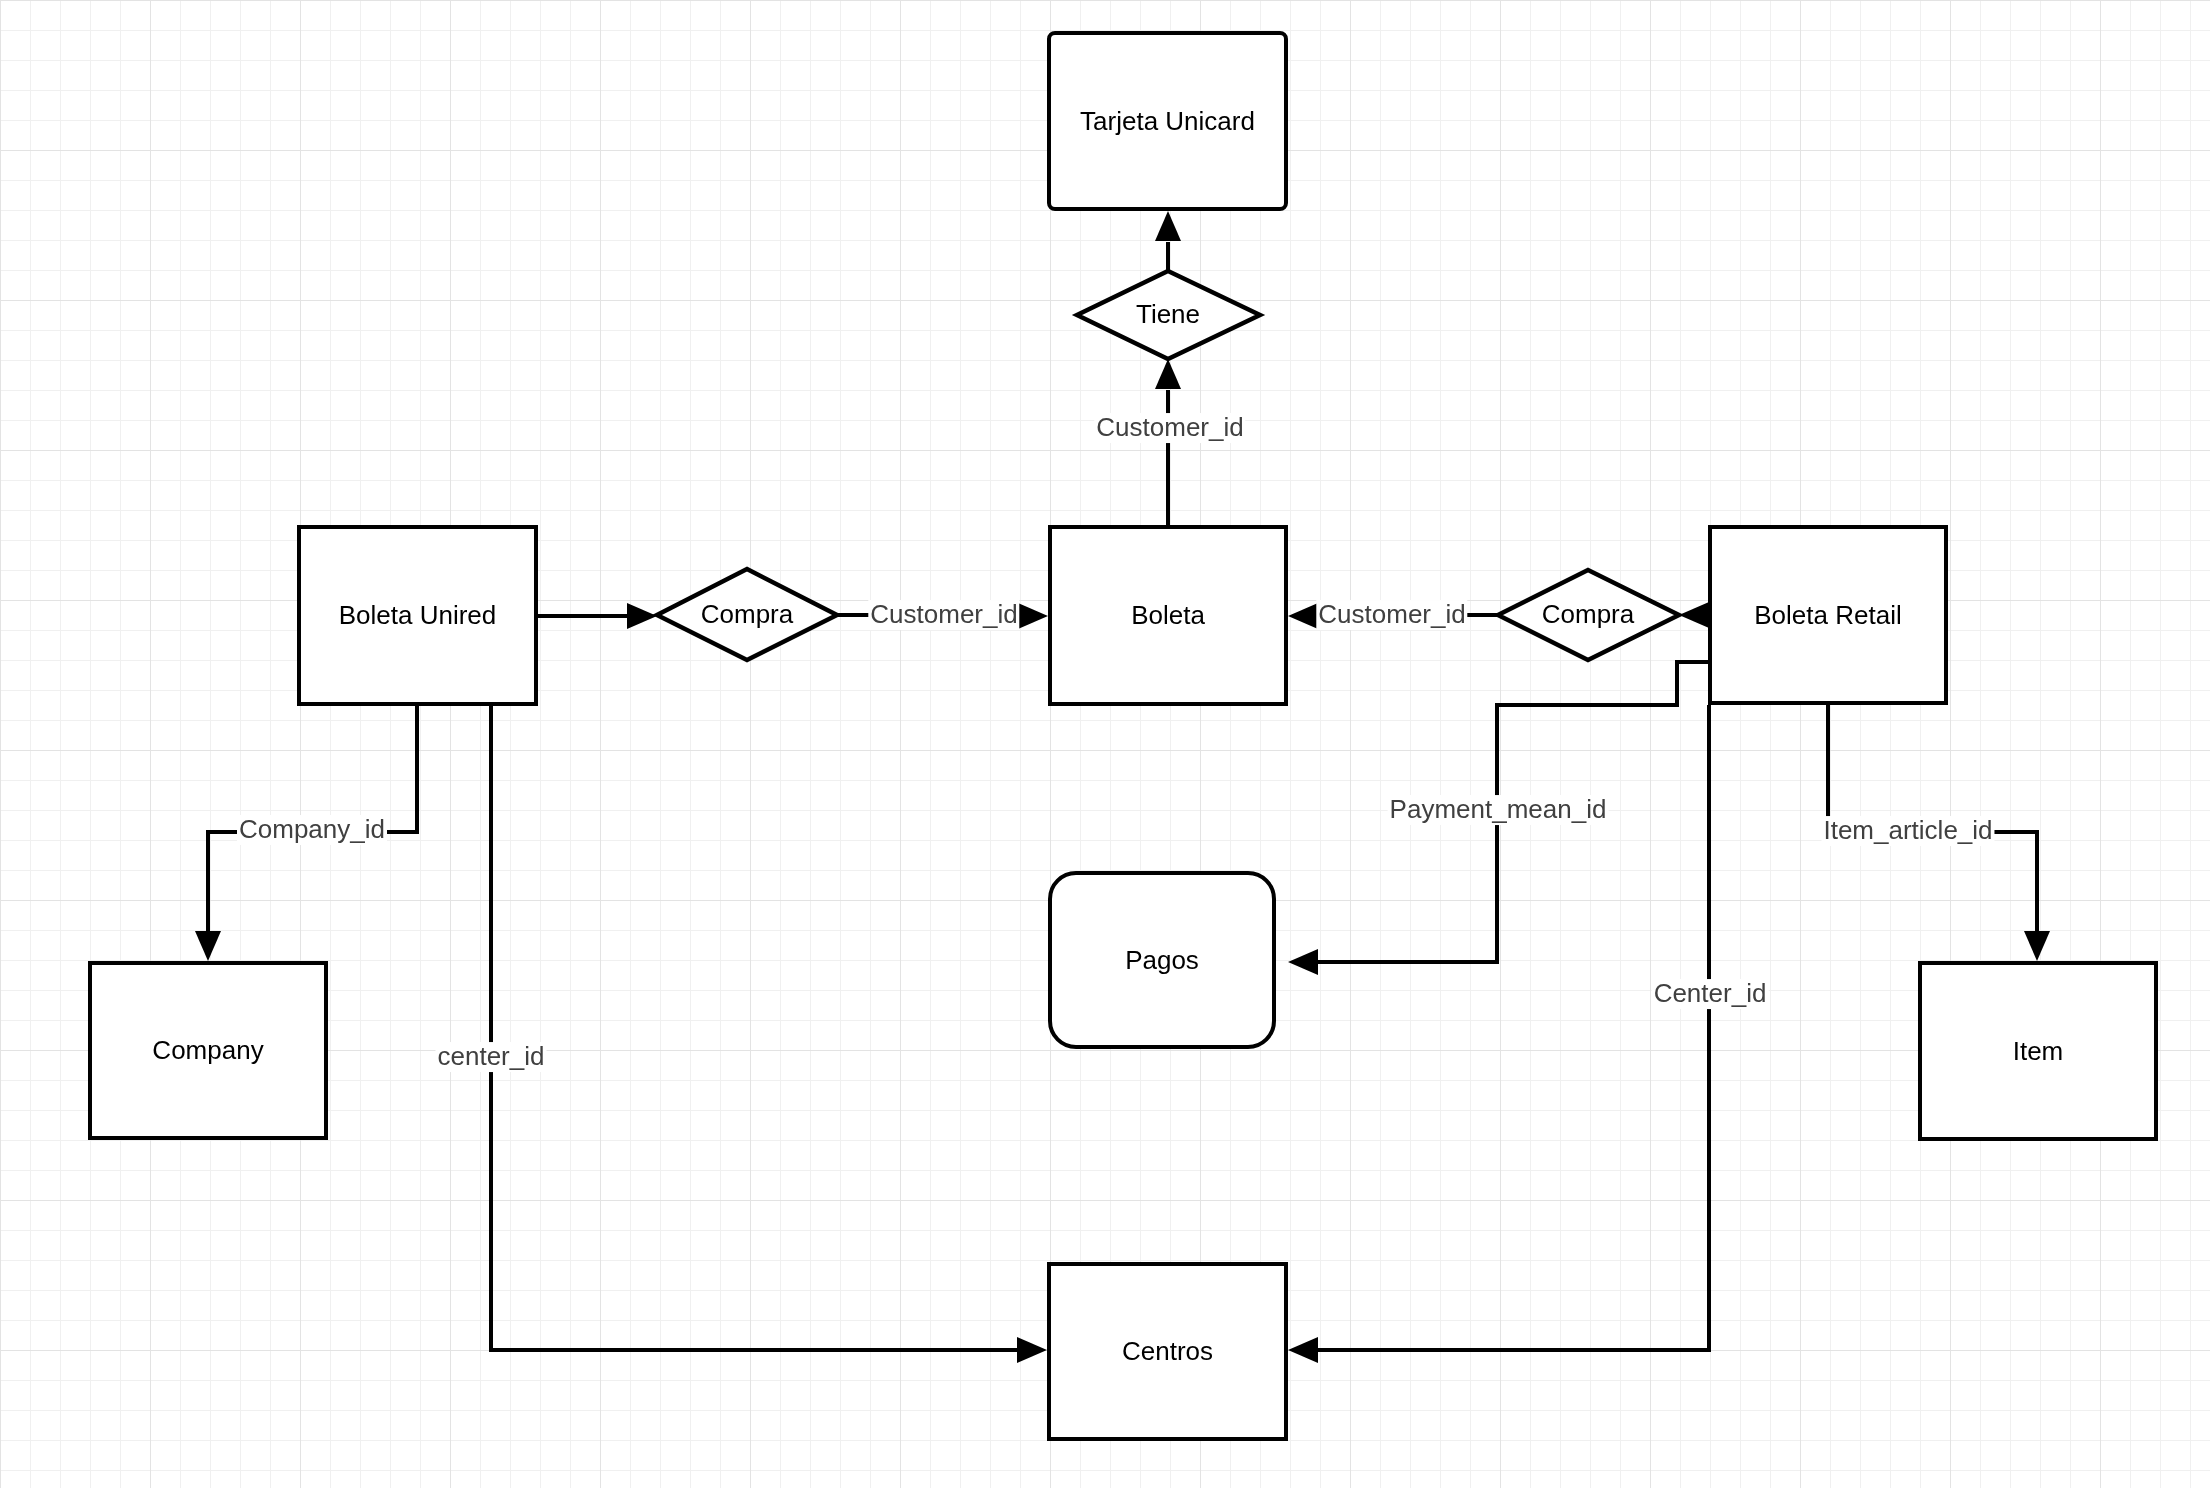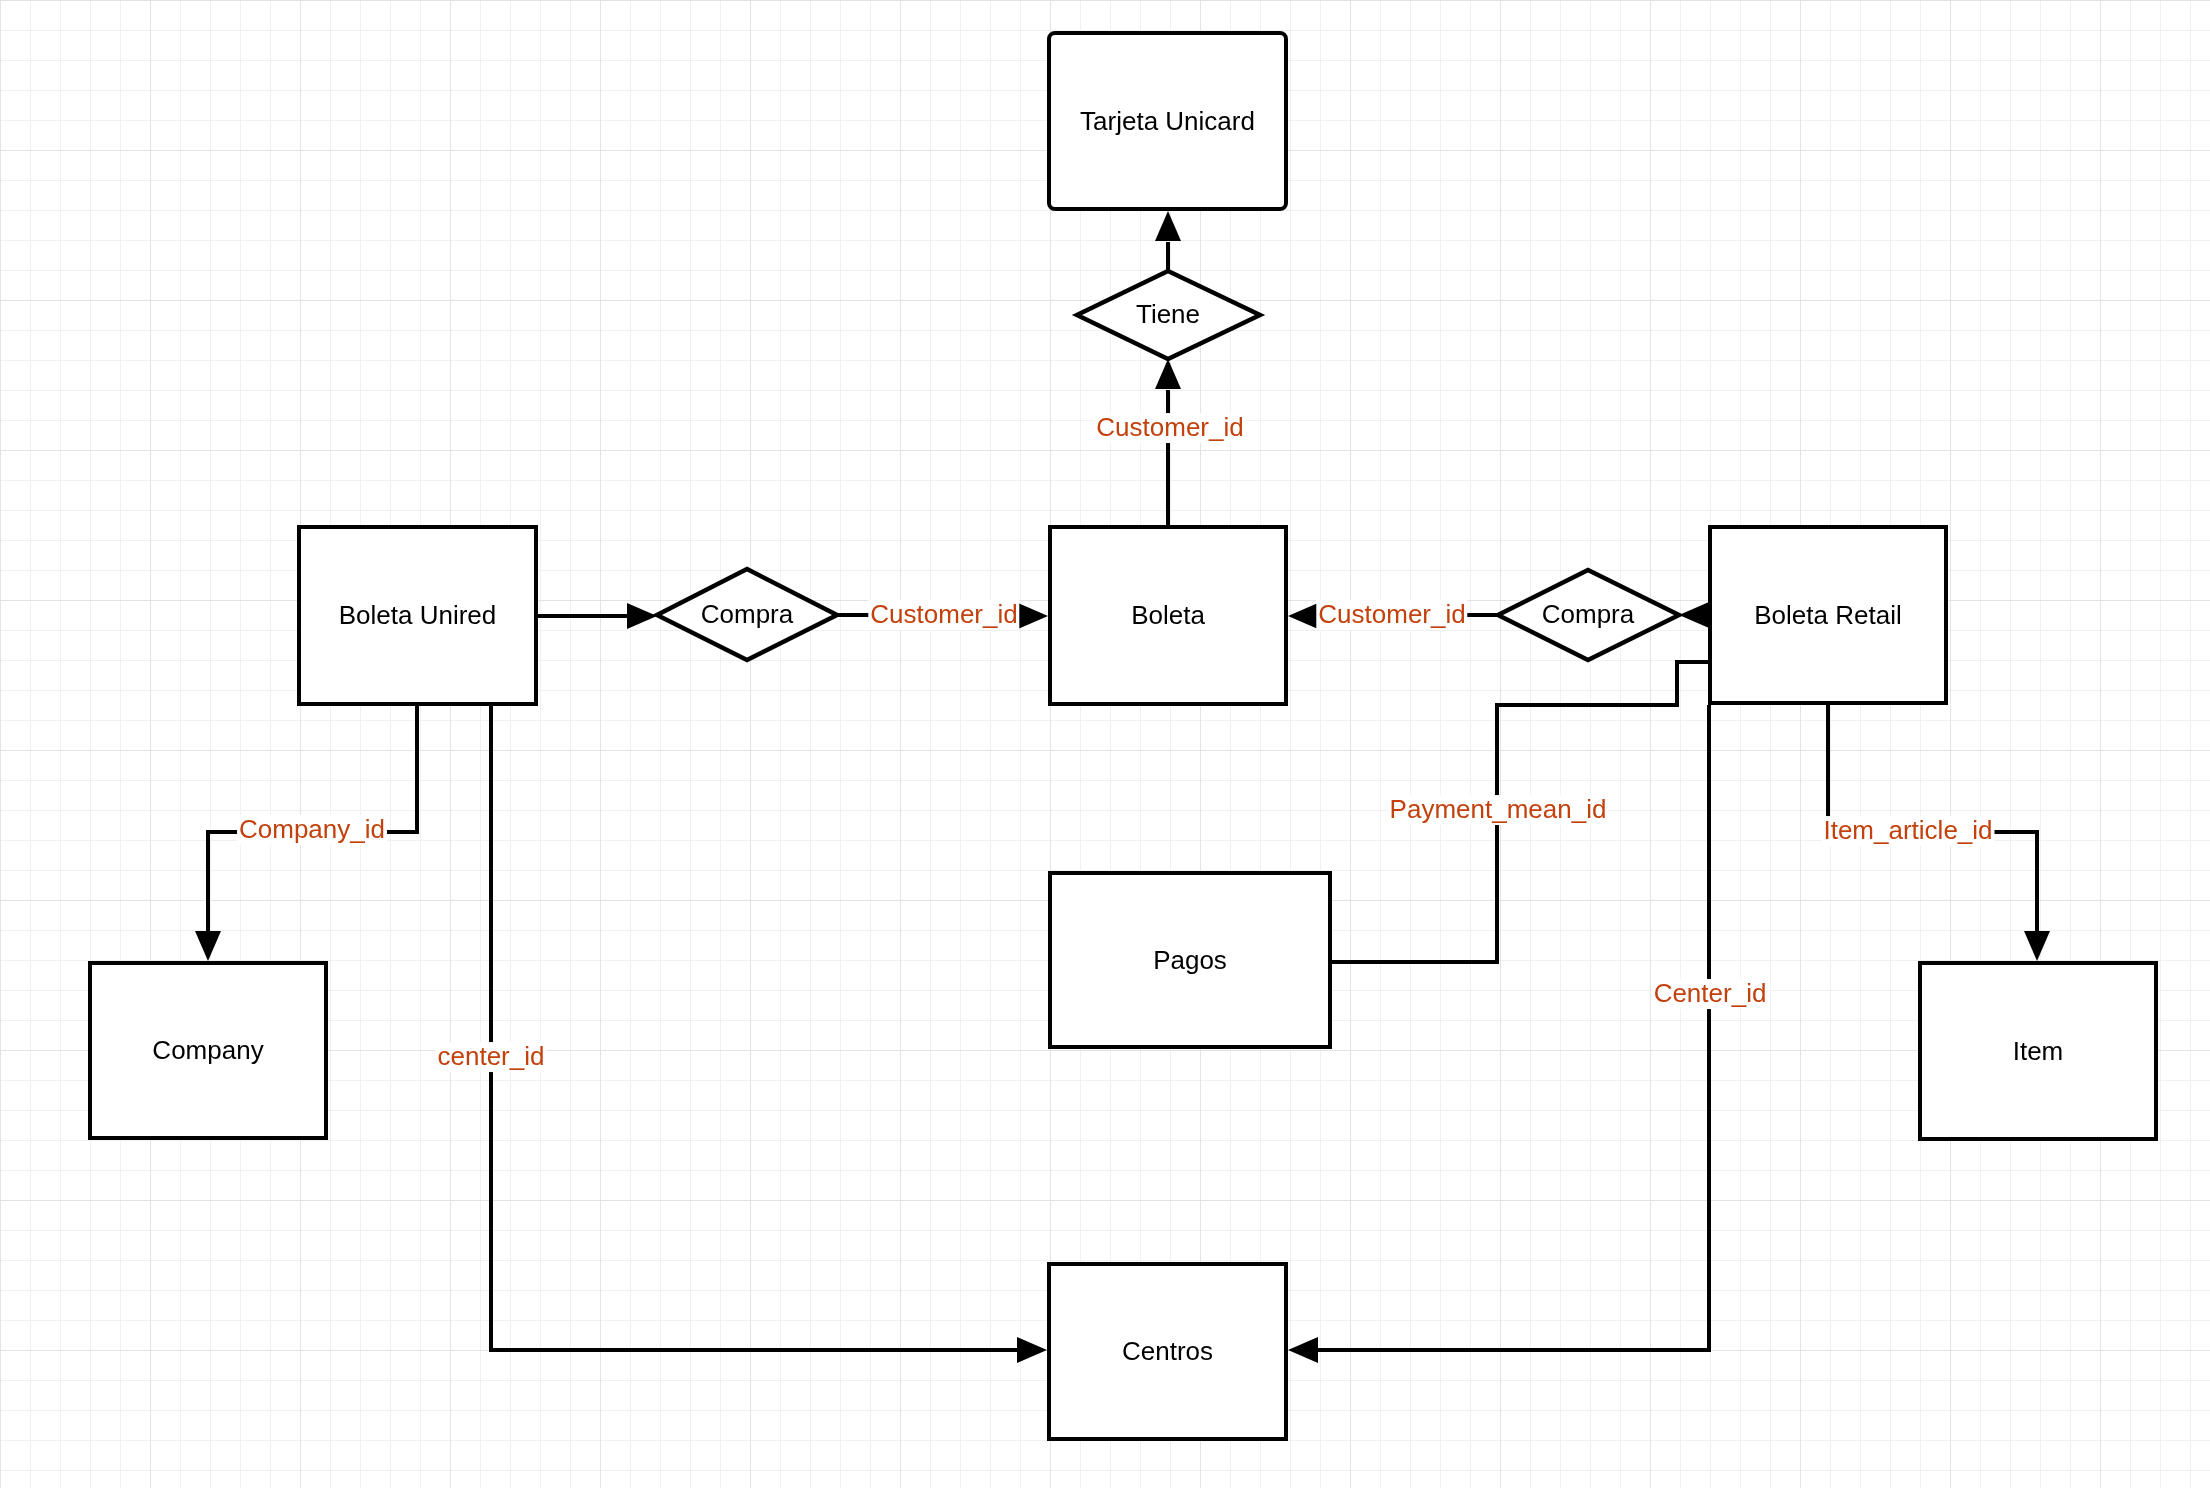--- a/index.html
+++ b/index.html
@@ -30,21 +30,21 @@
     background: #ffffff;
     border: 4px solid #000000;
     display: flex; align-items: center; justify-content: center;
     font-size: 26px; color: #000000;
     text-align: center;
   }
   .edge-label {
     position: absolute;
     transform: translate(-50%, -50%);
     background: #ffffff;
-    font-size: 26px; color: #c2410c;
+    font-size: 26px; color: #404040;
     line-height: 1.15;
     padding: 0 2px;
     white-space: nowrap;
   }
   .diamond-label {
     position: absolute;
     transform: translate(-50%, -50%);
     font-size: 26px; color: #000000;
     white-space: nowrap;
     background: transparent;
@@ -108,21 +108,21 @@
   </div>
   <div class="node" style="left:1048px; top:525px; width:240px; height:181px;">
     <span>Boleta</span>
   </div>
   <div class="node" style="left:1708px; top:525px; width:240px; height:180px;">
     <span>Boleta Retail</span>
   </div>
   <div class="node" style="left:88px;   top:961px; width:240px; height:179px;">
     <span>Company</span>
   </div>
-  <div class="node" style="left:1048px; top:871px; width:284px; height:178px;">
+  <div class="node" style="left:1048px; top:871px; width:228px; height:178px;border-radius:28px;">
     <span>Pagos</span>
   </div>
   <div class="node" style="left:1918px; top:961px; width:240px; height:180px;">
     <span>Item</span>
   </div>
   <div class="node" style="left:1047px; top:1262px; width:241px; height:179px;">
     <span>Centros</span>
   </div>
 
   <div class="diamond-label" style="left:1168px; top:314px;">Tiene</div>

